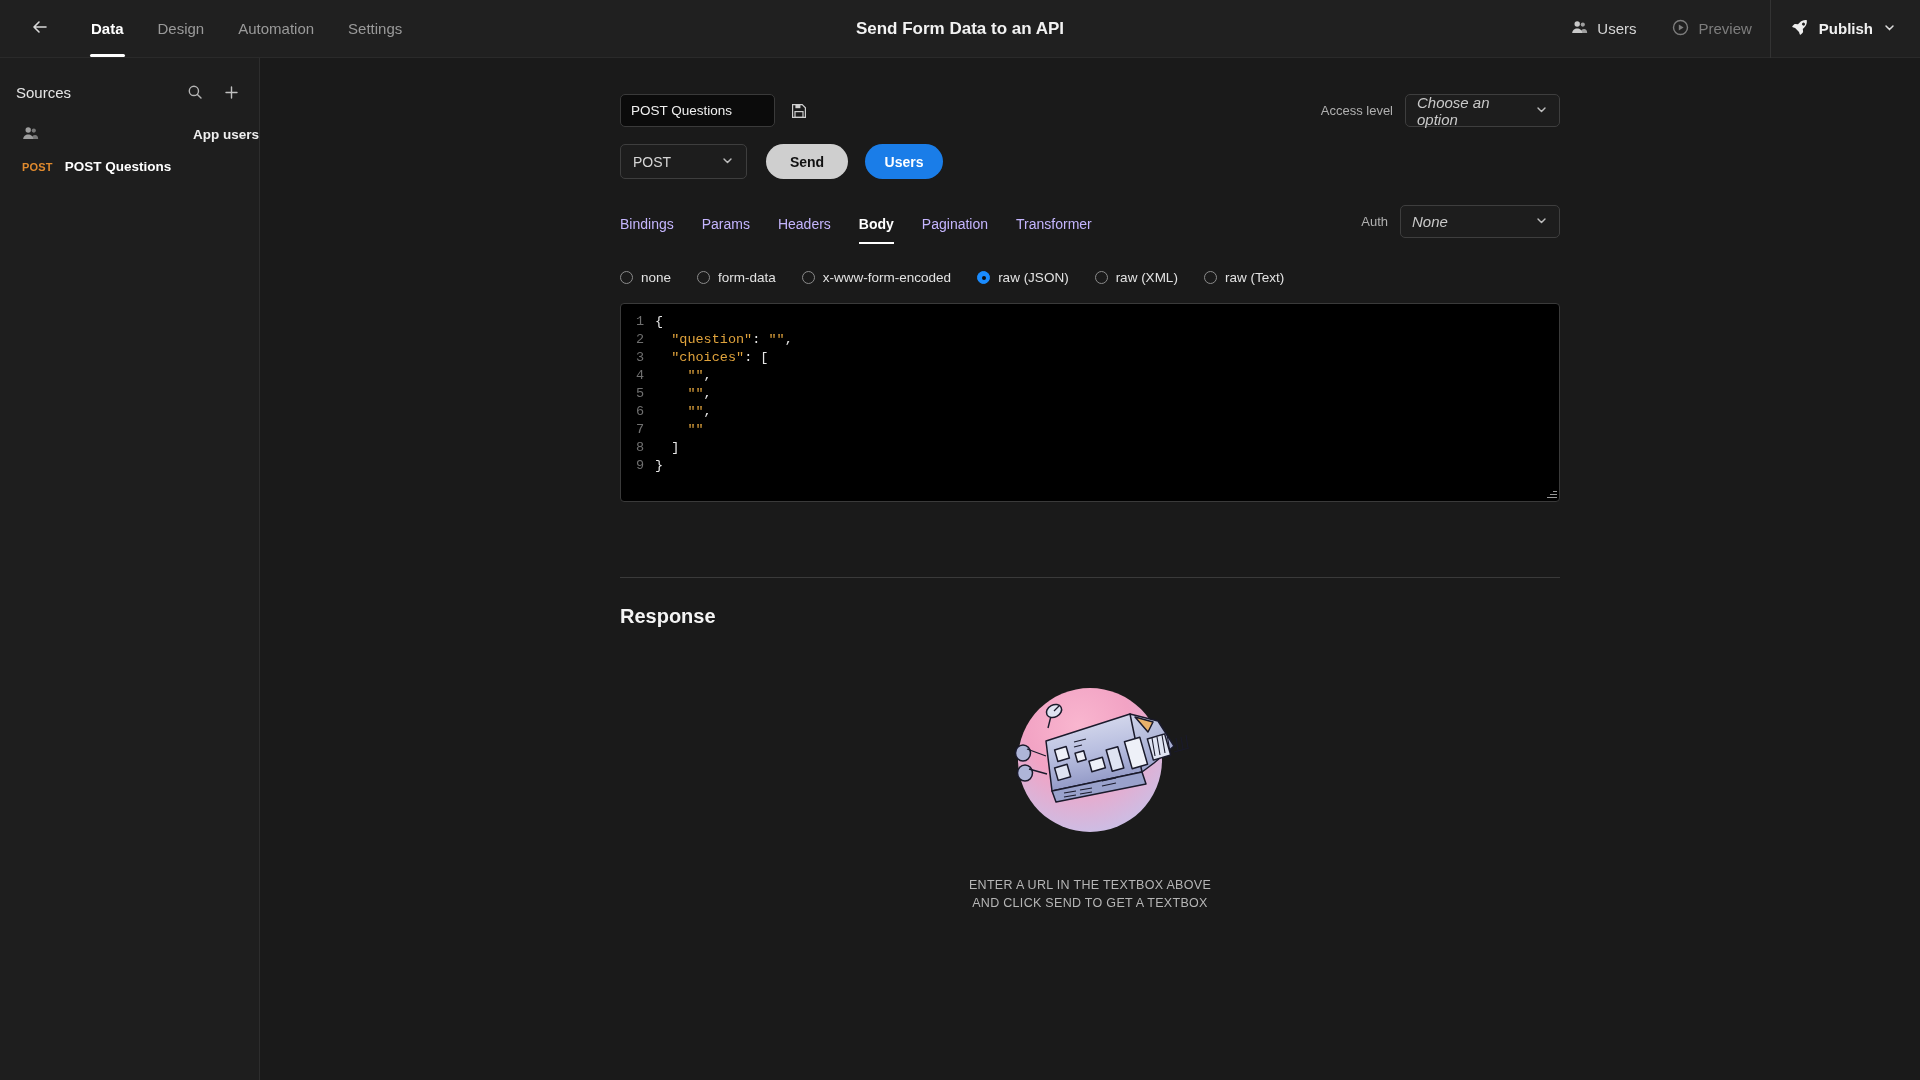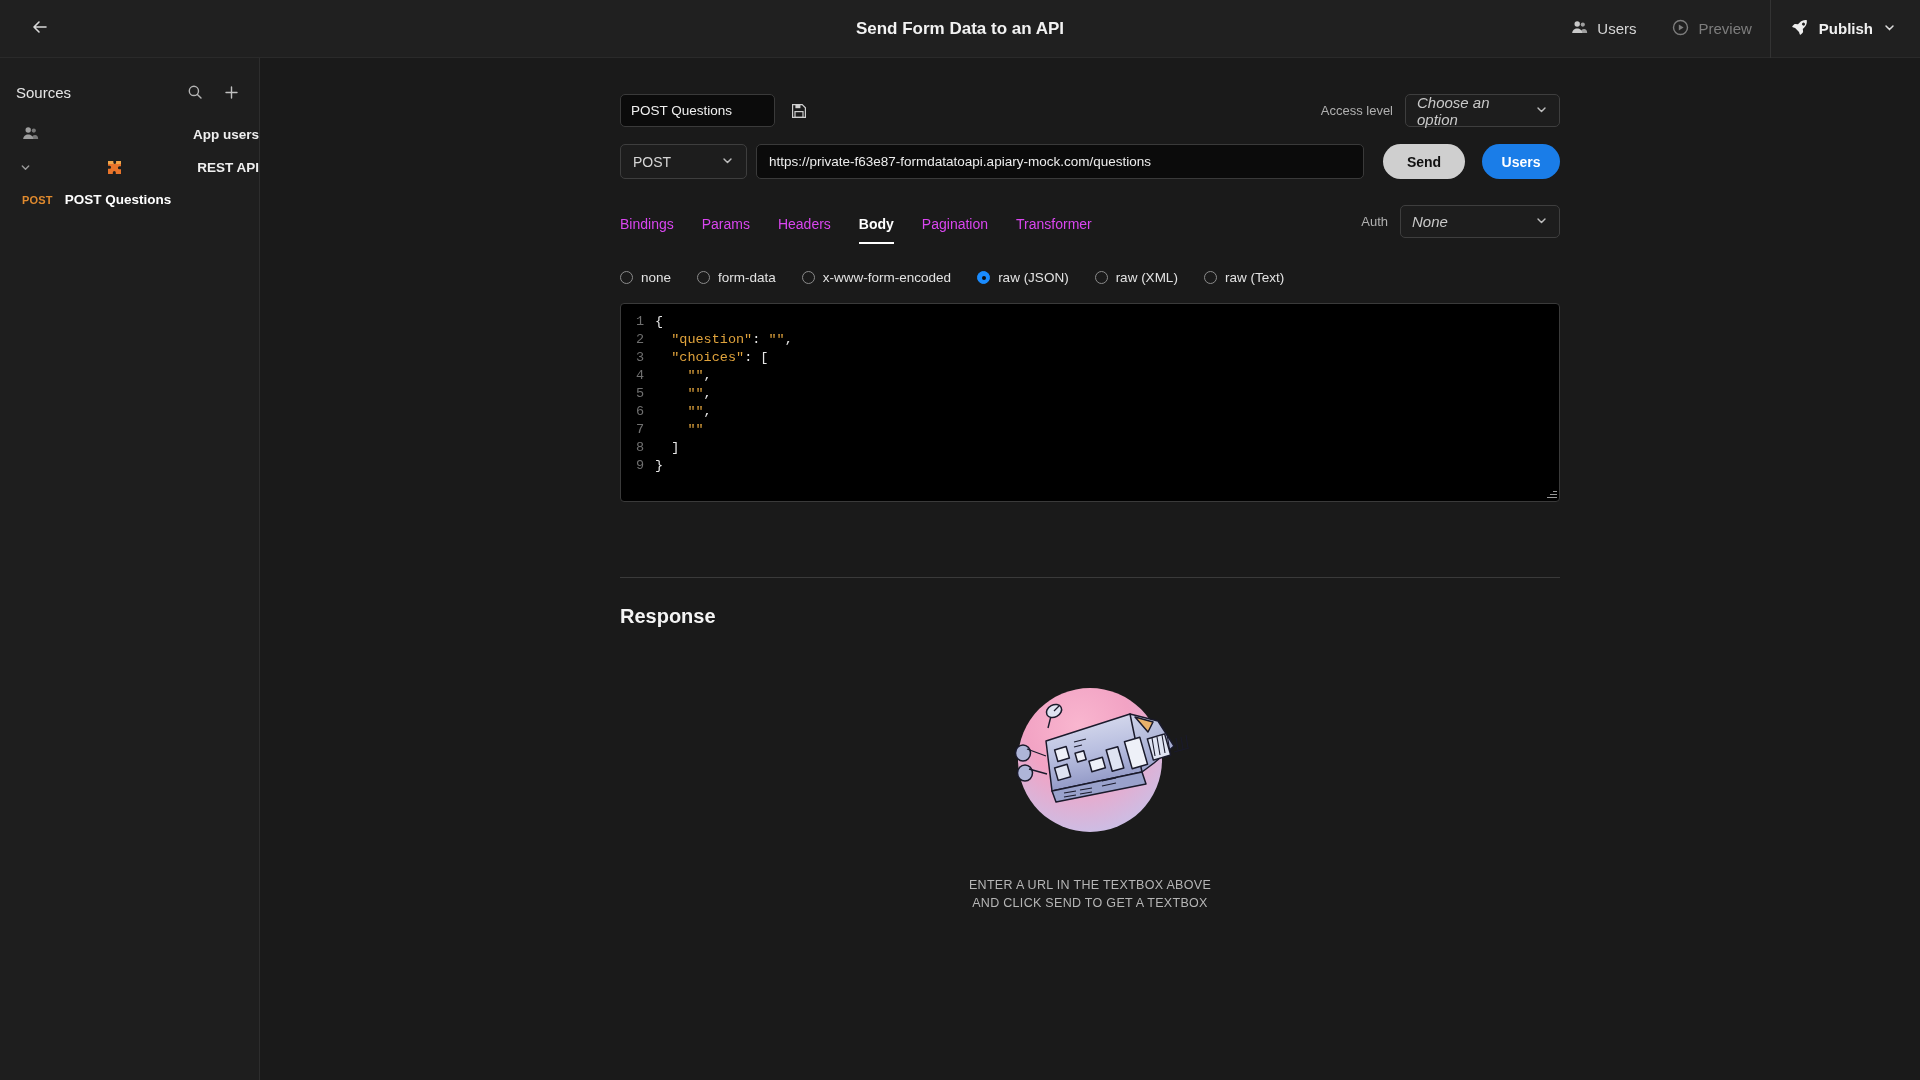--- a/index.html
+++ b/index.html
@@ -135,21 +135,21 @@
     height: 35px; border: none; border-radius: 18px;
     font-size: 14px; font-weight: bold; cursor: pointer;
     font-family: "Liberation Sans", sans-serif;
   }
   .btn-send { width: 82px; background: #cfcfcf; color: #101010; margin-left: 10px; }
   .btn-save { width: 78px; background: #1a7de8; color: #ffffff; margin-left: 8px; }
   .row3 { display: flex; align-items: flex-end; margin-top: 26px; }
   .sub-tabs { display: flex; align-items: center; }
   .sub-tab {
     position: relative; padding: 0 14px 12px 14px;
-    font-size: 14px; color: #d946ef; cursor: pointer;
+    font-size: 14px; color: #c4b5fd; cursor: pointer;
   }
   .sub-tab:first-child { padding-left: 0; }
   .sub-tab.active { color: #ffffff; font-weight: bold; }
   .sub-tab.active::after {
     content: ""; position: absolute; left: 14px; right: 14px; bottom: 0;
     height: 2px; background: #ffffff;
   }
   .auth-wrap { margin-left: auto; display: flex; align-items: center; gap: 12px; padding-bottom: 6px; }
   .auth-label { font-size: 13px; color: #b0b0b0; }
   .radio-row { display: flex; align-items: center; margin-top: 26px; gap: 0; }
@@ -208,20 +208,34 @@
 </head>
 <body>
 
 <div class="topbar">
   <div class="back-btn">
     <span>
       <svg width="20" height="20" viewBox="0 0 20 20" fill="none" stroke-width="1.6" stroke-linecap="round" stroke-linejoin="round">
         <path d="M16 10 H4.5 M9 5 L4 10 L9 15"></path>
       </svg>
     </span>
+  </div>
+  <div class="nav-tabs">
+    <div class="nav-tab active">
+        <span>Data</span>
+      </div>
+    <div class="nav-tab">
+        <span>Design</span>
+      </div>
+    <div class="nav-tab">
+        <span>Automation</span>
+      </div>
+    <div class="nav-tab">
+        <span>Settings</span>
+      </div>
   </div>
   <div class="app-title">Send Form Data to an API</div>
   <div class="topbar-right">
     <div class="tb-item">
       <span>
         <svg width="17" height="17" viewBox="0 0 17 17" fill="#c9c9c9">
           <circle cx="6.2" cy="5" r="2.7"></circle>
           <path d="M1.2 14c0-2.8 2.3-4.6 5-4.6s5 1.8 5 4.6z"></path>
           <circle cx="11.8" cy="5.6" r="2.1" opacity=".75"></circle>
           <path d="M9.5 14c0-2.4 1.6-3.9 3.6-3.9 1.7 0 3 1.3 3 3.2V14z" opacity=".75"></path>
@@ -280,34 +294,20 @@
         <svg width="17" height="17" viewBox="0 0 17 17" fill="#9e9e9e">
           <circle cx="6.2" cy="5" r="2.7"></circle>
           <path d="M1.2 14c0-2.8 2.3-4.6 5-4.6s5 1.8 5 4.6z"></path>
           <circle cx="11.8" cy="5.6" r="2.1" opacity=".7"></circle>
           <path d="M9.5 14c0-2.4 1.6-3.9 3.6-3.9 1.7 0 3 1.3 3 3.2V14z" opacity=".7"></path>
         </svg>
       </span>
       <span>App users</span>
     </div>
 
-    <div class="sb-row nested">
-      <span class="sb-caret">
-        <svg width="11" height="11" viewBox="0 0 11 11" fill="none" stroke="#9a9a9a" stroke-width="1.4" stroke-linecap="round" stroke-linejoin="round">
-          <path d="M2.3 4 L5.5 7.2 L8.7 4"></path>
-        </svg>
-      </span>
-      <span>
-        <svg class="puzzle-icon" viewBox="0 0 17 17">
-          <path d="M2 2h5.2v1.6a1.5 1.5 0 1 0 3 0V2H15v5.2h-1.6a1.5 1.5 0 1 0 0 3H15V15H9.8v-1.6a1.5 1.5 0 1 0-3 0V15H2V9.8h1.6a1.5 1.5 0 1 0 0-3H2z" fill="#e8742a"></path>
-          <path d="M2 2h5.2v1.6a1.5 1.5 0 1 0 3 0V2H15v3.1H2z" fill="#f0a64a"></path>
-        </svg>
-      </span>
-      <span>REST API</span>
-    </div>
 
     <div class="sb-sub">
       <span class="sb-verb">POST</span>
       <span class="sb-sub-label">POST Questions</span>
     </div>
   </div>
 
   <div class="main">
     <div class="content">
 
@@ -335,21 +335,20 @@
 
       <div class="row2">
         <div class="method-select">
           <span>POST</span>
           <span class="chev">
             <svg width="13" height="13" viewBox="0 0 13 13" fill="none" stroke="#bdbdbd" stroke-width="1.4" stroke-linecap="round" stroke-linejoin="round">
               <path d="M3 5 L6.5 8.6 L10 5"></path>
             </svg>
           </span>
         </div>
-        <input class="url-input" type="text" value="https://private-f63e87-formdatatoapi.apiary-mock.com/questions" style="">
         <button class="btn btn-send">Send</button>
         <button class="btn btn-save">Users</button>
       </div>
 
       <div class="row3">
         <div class="sub-tabs">
           <div class="sub-tab"><span>Bindings</span></div>
           <div class="sub-tab"><span>Params</span></div>
           <div class="sub-tab"><span>Headers</span></div>
           <div class="sub-tab active"><span>Body</span></div>

